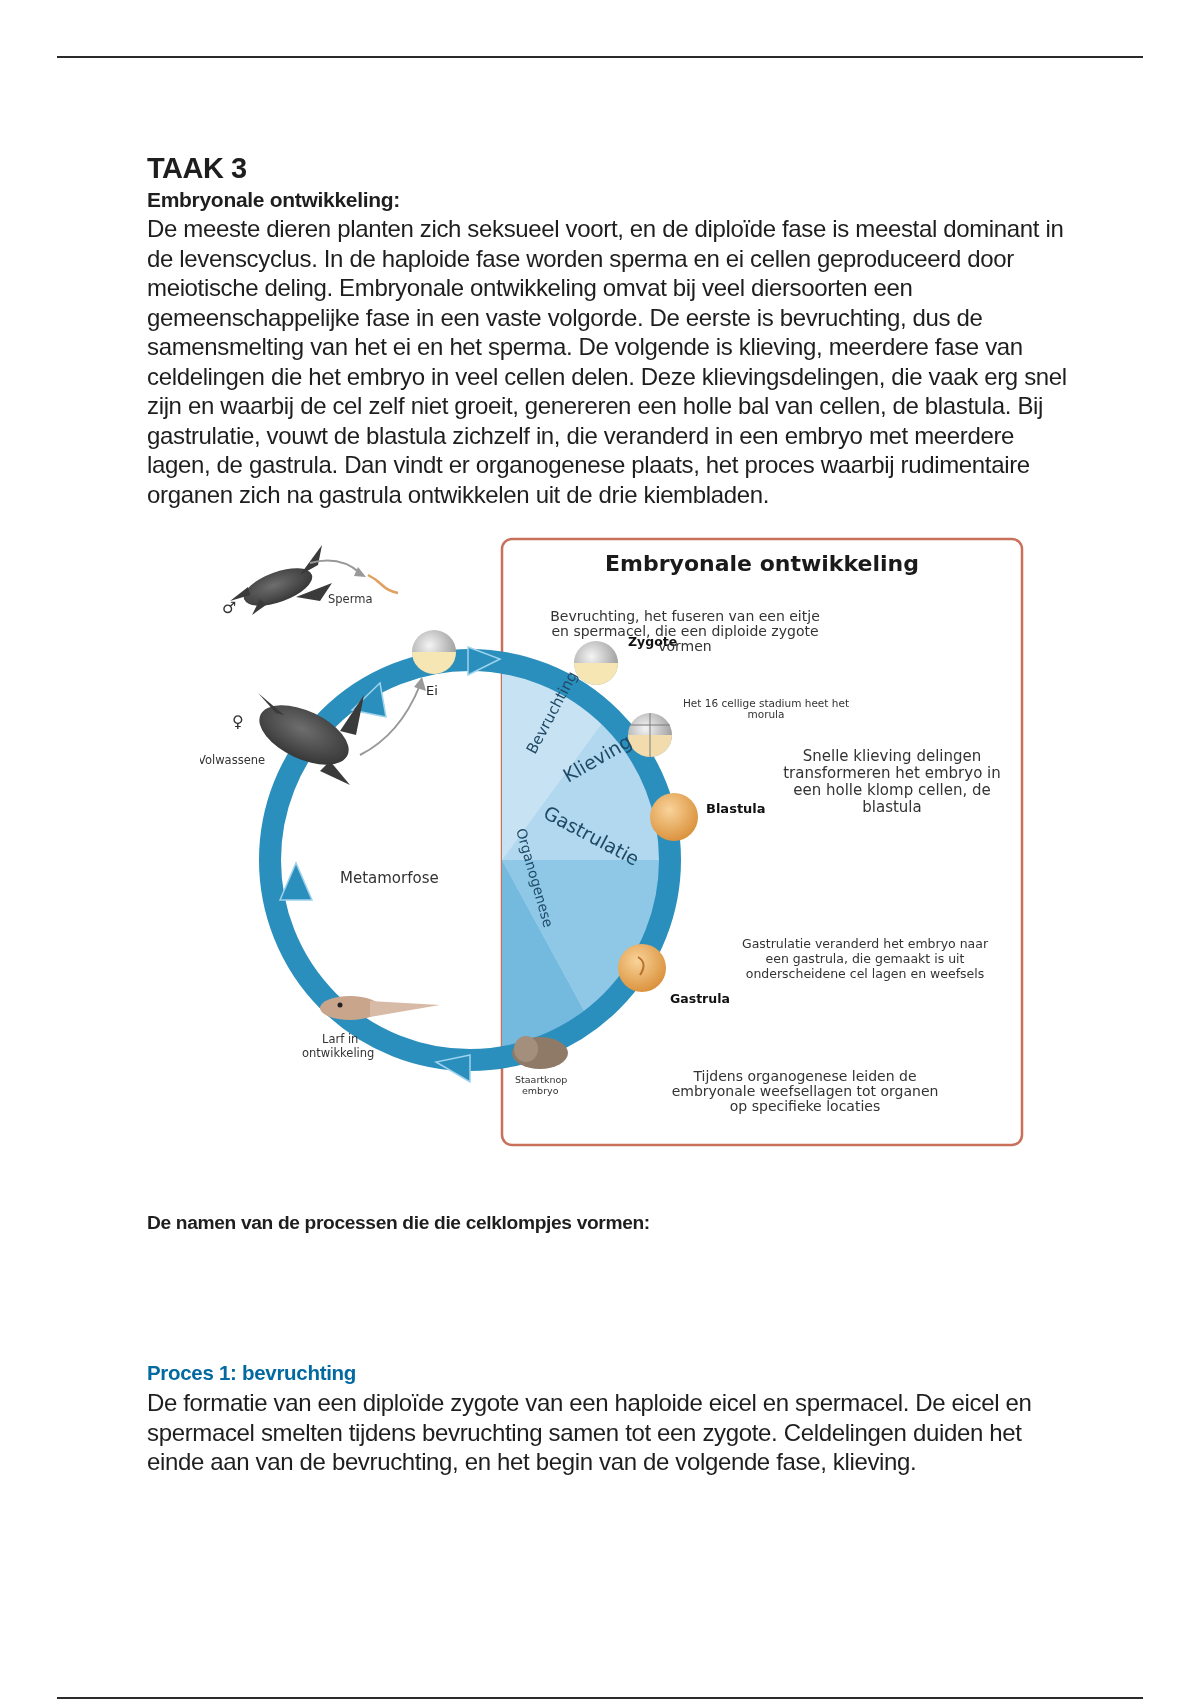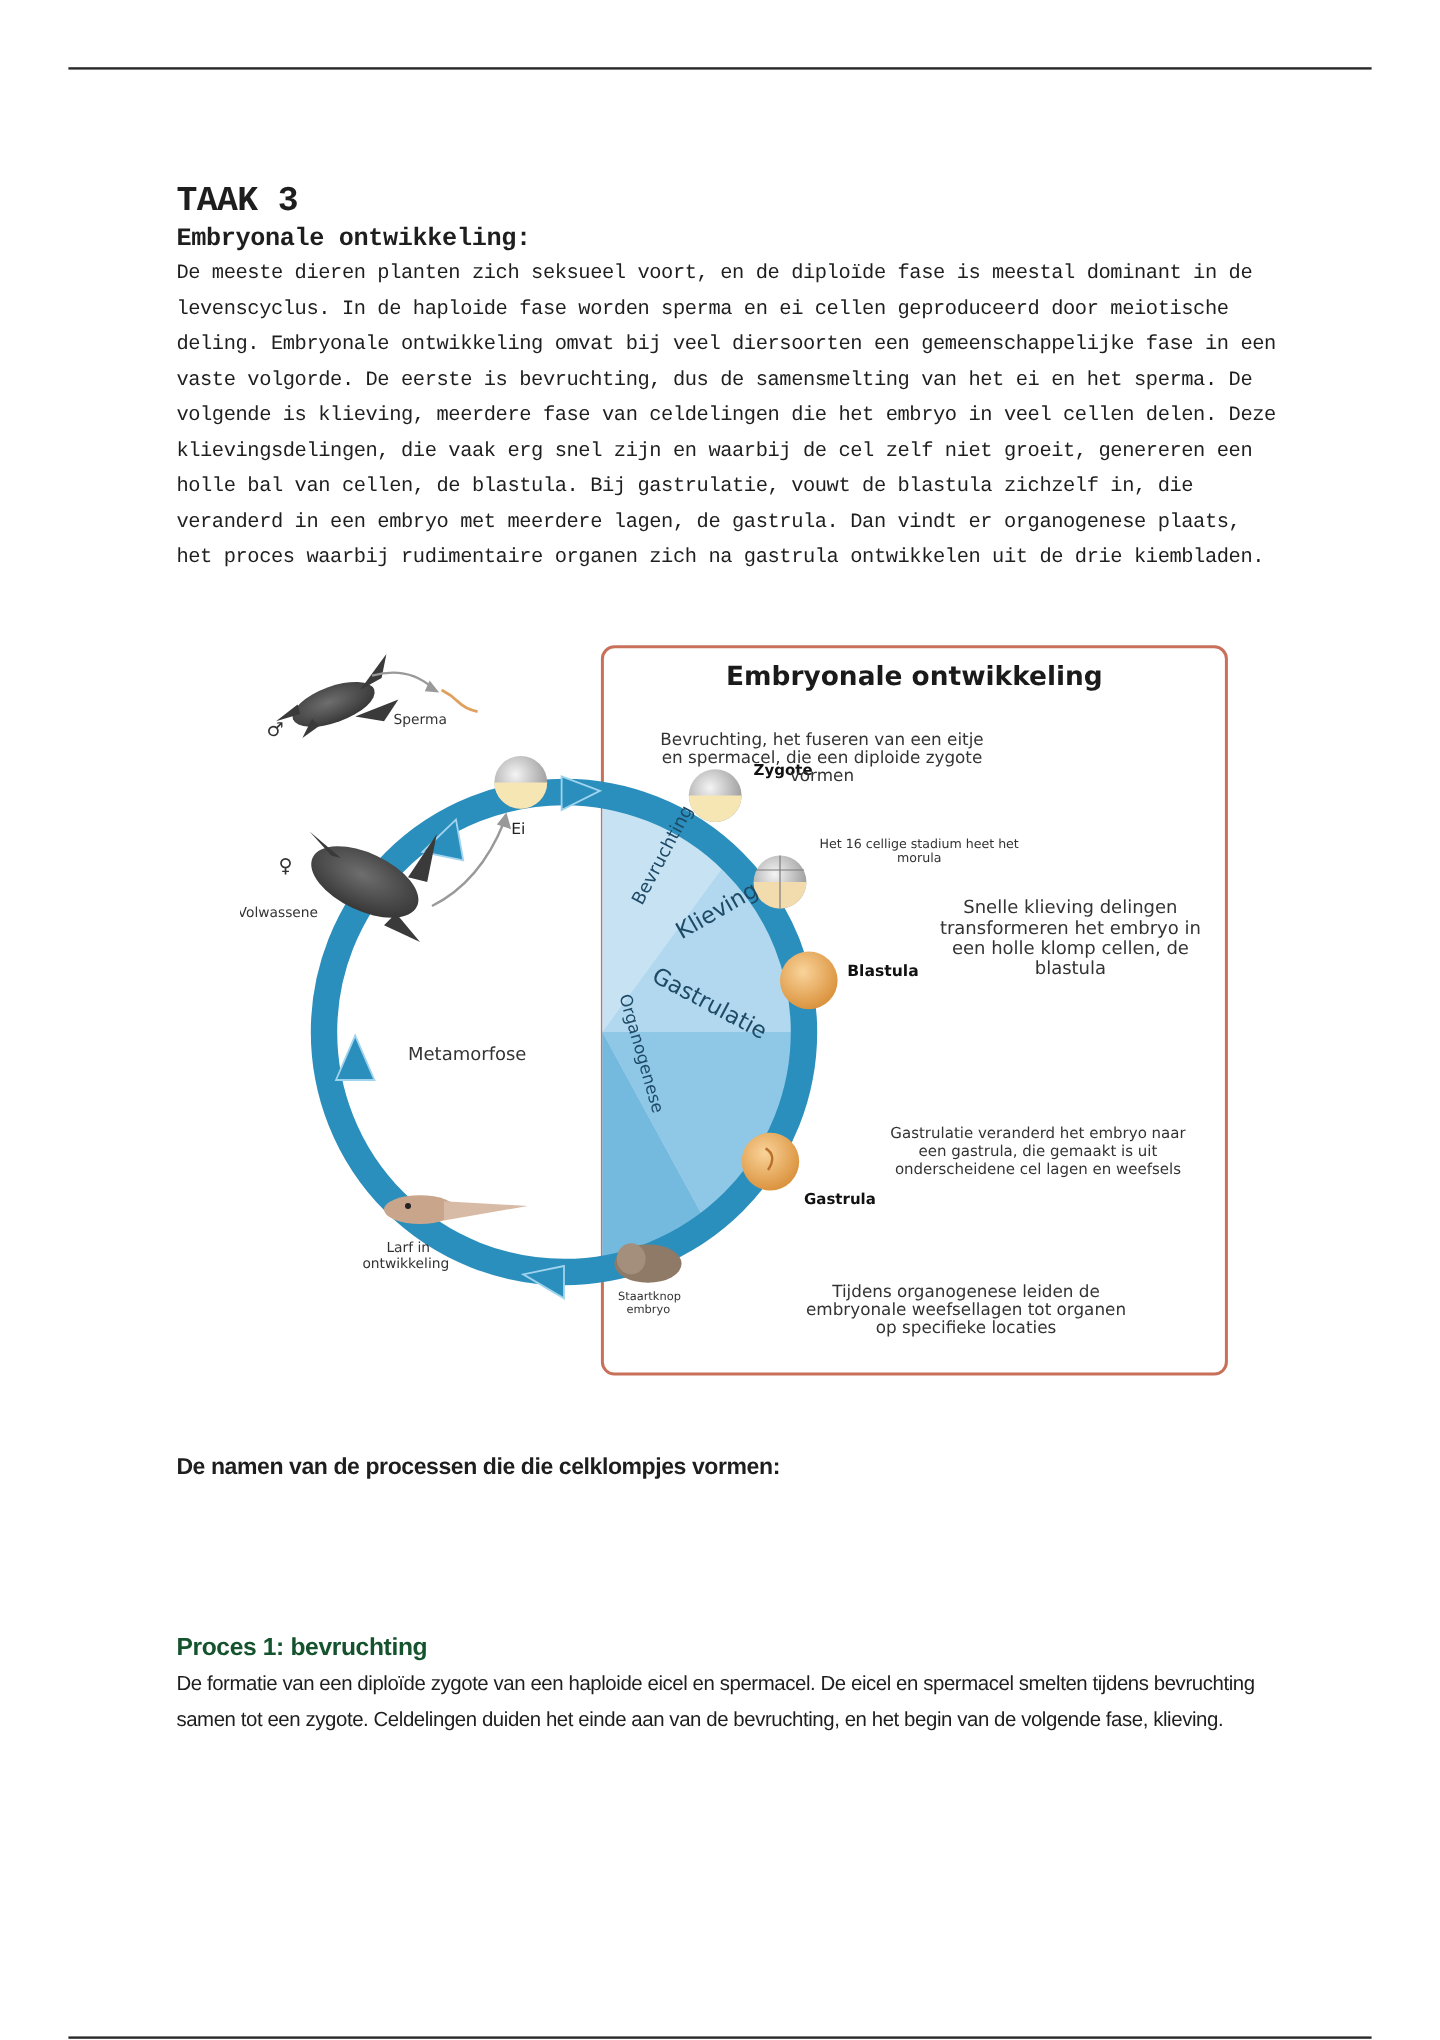--- a/index.html
+++ b/index.html
@@ -1,27 +1,27 @@
 <!DOCTYPE html>
 <html><head>
   <meta charset="utf-8">
   <style>
     html, body { margin: 0; padding: 0; background: #ffffff; }
     body { width: 1200px; height: 1700px; position: relative; overflow: hidden;
            font-family: "Liberation Sans", "DejaVu Sans", sans-serif; color: #1e1e1e; }
     .rule { position: absolute; left: 57px; width: 1086px; height: 2px; background: #2a2a2a; }
     .rule.top { top: 56px; }
     .rule.bottom { top: 1697px; }
-    .content { position: absolute; left: 147px; top: 150px; width: 920px; font-family: Liberation Mono, monospace; }
+    .content { position: absolute; left: 147px; top: 150px; width: 920px; }
     h1 { margin: 0; font-size: 29px; font-weight: bold; letter-spacing: -0.5px; line-height: 36px; }
     h2 { margin: 0; font-size: 21px; font-weight: bold; line-height: 28px; letter-spacing: -0.3px; }
-    p.body { margin: 0; font-size: 17px; line-height: 29.5px; letter-spacing: -0.35px; }
+    p.body { margin: 0; font-size: 24px; line-height: 29.5px; letter-spacing: -0.35px; }
     .sub-head { font-weight: bold; font-size: 19.2px; line-height: 29px; letter-spacing: -0.35px; margin: 0; }
     .line { font-size: 19.2px; line-height: 29px; letter-spacing: -0.35px; margin: 0; }
-    .proc-head { color: #14532d; font-weight: bold; font-size: 20.5px; line-height: 30px; margin: 0; letter-spacing: -0.3px; }
+    .proc-head { color: #0369a1; font-weight: bold; font-size: 20.5px; line-height: 30px; margin: 0; letter-spacing: -0.3px; }
     .figure { position: absolute; left: 200px; top: 535px; width: 830px; height: 615px; }
     .figure svg { width: 830px; height: 615px; display: block; }
     .sec1 { position: absolute; left: 147px; top: 1183px; width: 920px; }
     .sec2 { position: absolute; left: 147px; top: 1208px; width: 920px; }
     .sec3 { position: absolute; left: 147px; top: 1358px; width: 920px; }
     .svg-text { font-family: "DejaVu Sans", sans-serif; }
   </style>
 </head>
 <body>
 

